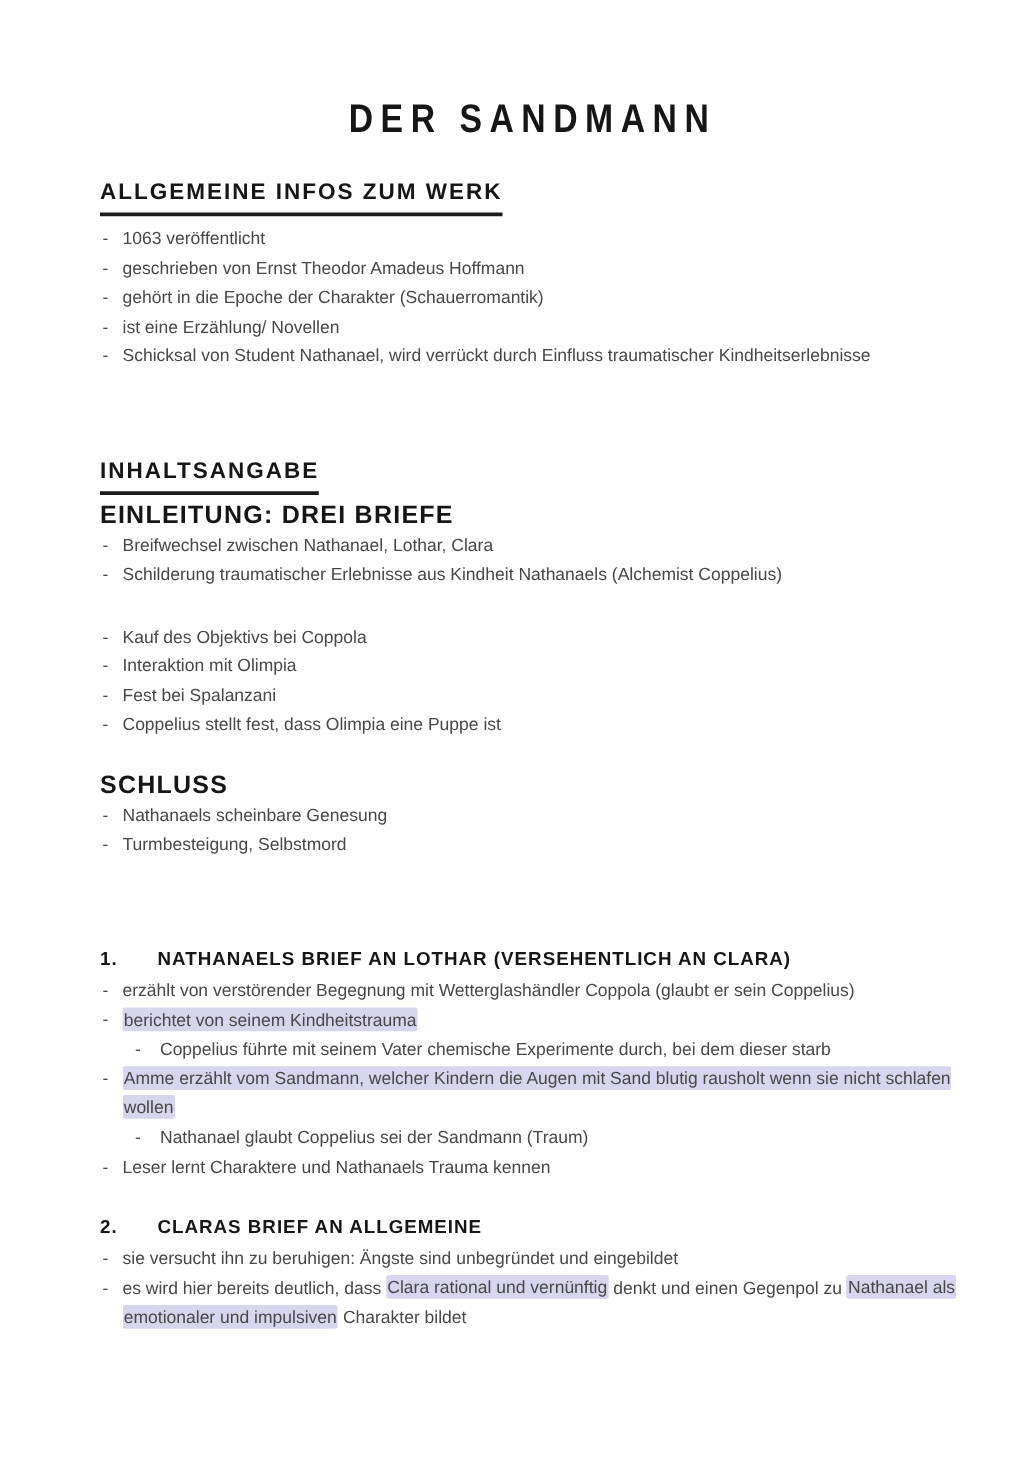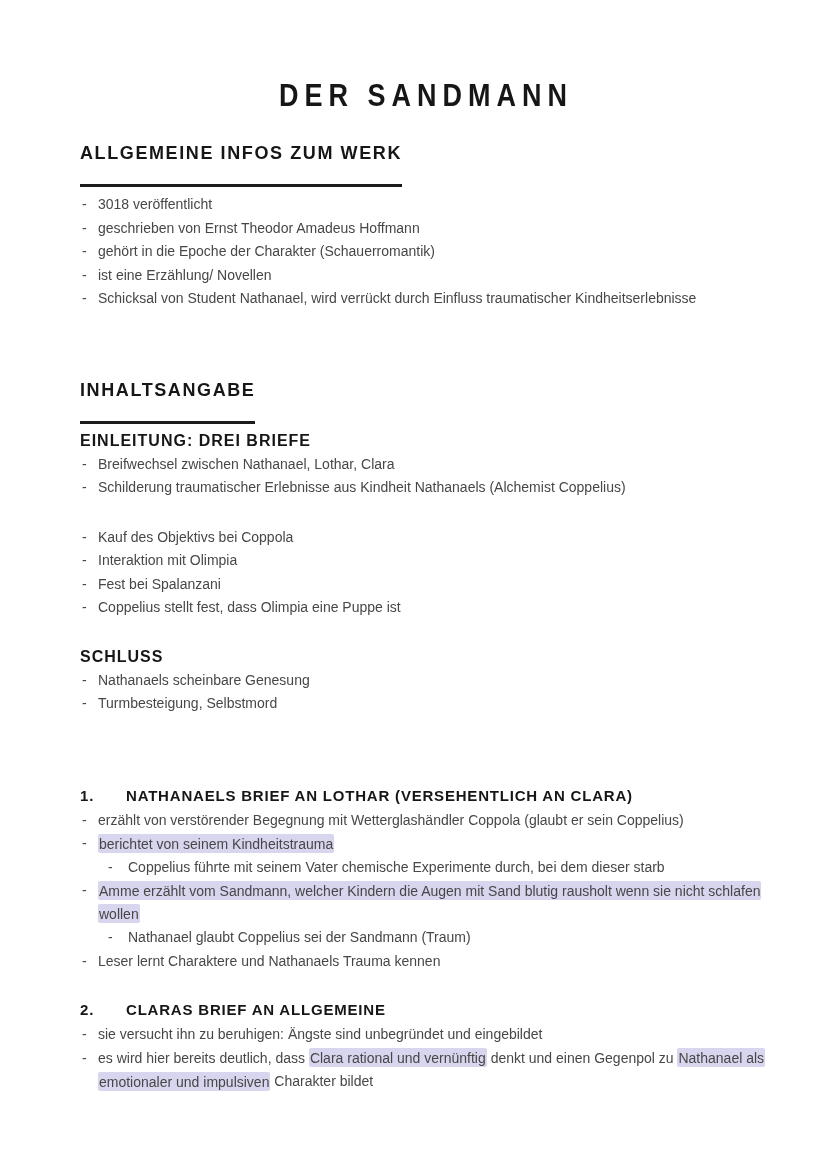--- a/index.html
+++ b/index.html
@@ -37,25 +37,25 @@
   .section{margin:0;}
   .section + .section{margin-top:69px;}
   .section-heading{
     margin:0 0 6px 0;
     font-size:18px;
     font-weight:700;
     letter-spacing:1.6px;
     color:var(--heading);
     display:table;
     border-bottom:3px solid #1b1b1b;
-    padding-bottom:20px;
+    padding-bottom:6px;
   }
   .subheading{
     margin:0 0 2px 0;
-    font-size:16px;
+    font-size:20px;
     font-weight:700;
     letter-spacing:1px;
     color:var(--heading);
     line-height:21px;
   }
   .numbered{
     display:flex;
     margin:0 0 3px 0;
     font-size:15px;
     font-weight:700;
@@ -94,21 +94,21 @@
 <body>
 
 <div class="page">
   <h1 class="doc-title"><span class="stretch">DER SANDMANN</span></h1>
   <div id="doc-body">
       <section class="section">
         <h2 class="section-heading">ALLGEMEINE INFOS ZUM WERK</h2>
         <div class="bullet-list">
           <div class="bullet">
             <span class="dash">-</span>
-            <span class="text"><span>3018 veröffentlicht</span></span>
+            <span class="text"><span>1063 veröffentlicht</span></span>
           </div>
           <div class="bullet">
             <span class="dash">-</span>
             <span class="text"><span>geschrieben von Ernst Theodor Amadeus Hoffmann</span></span>
           </div>
           <div class="bullet">
             <span class="dash">-</span>
             <span class="text"><span>gehört in die Epoche der Charakter (Schauerromantik)</span></span>
           </div>
           <div class="bullet">

